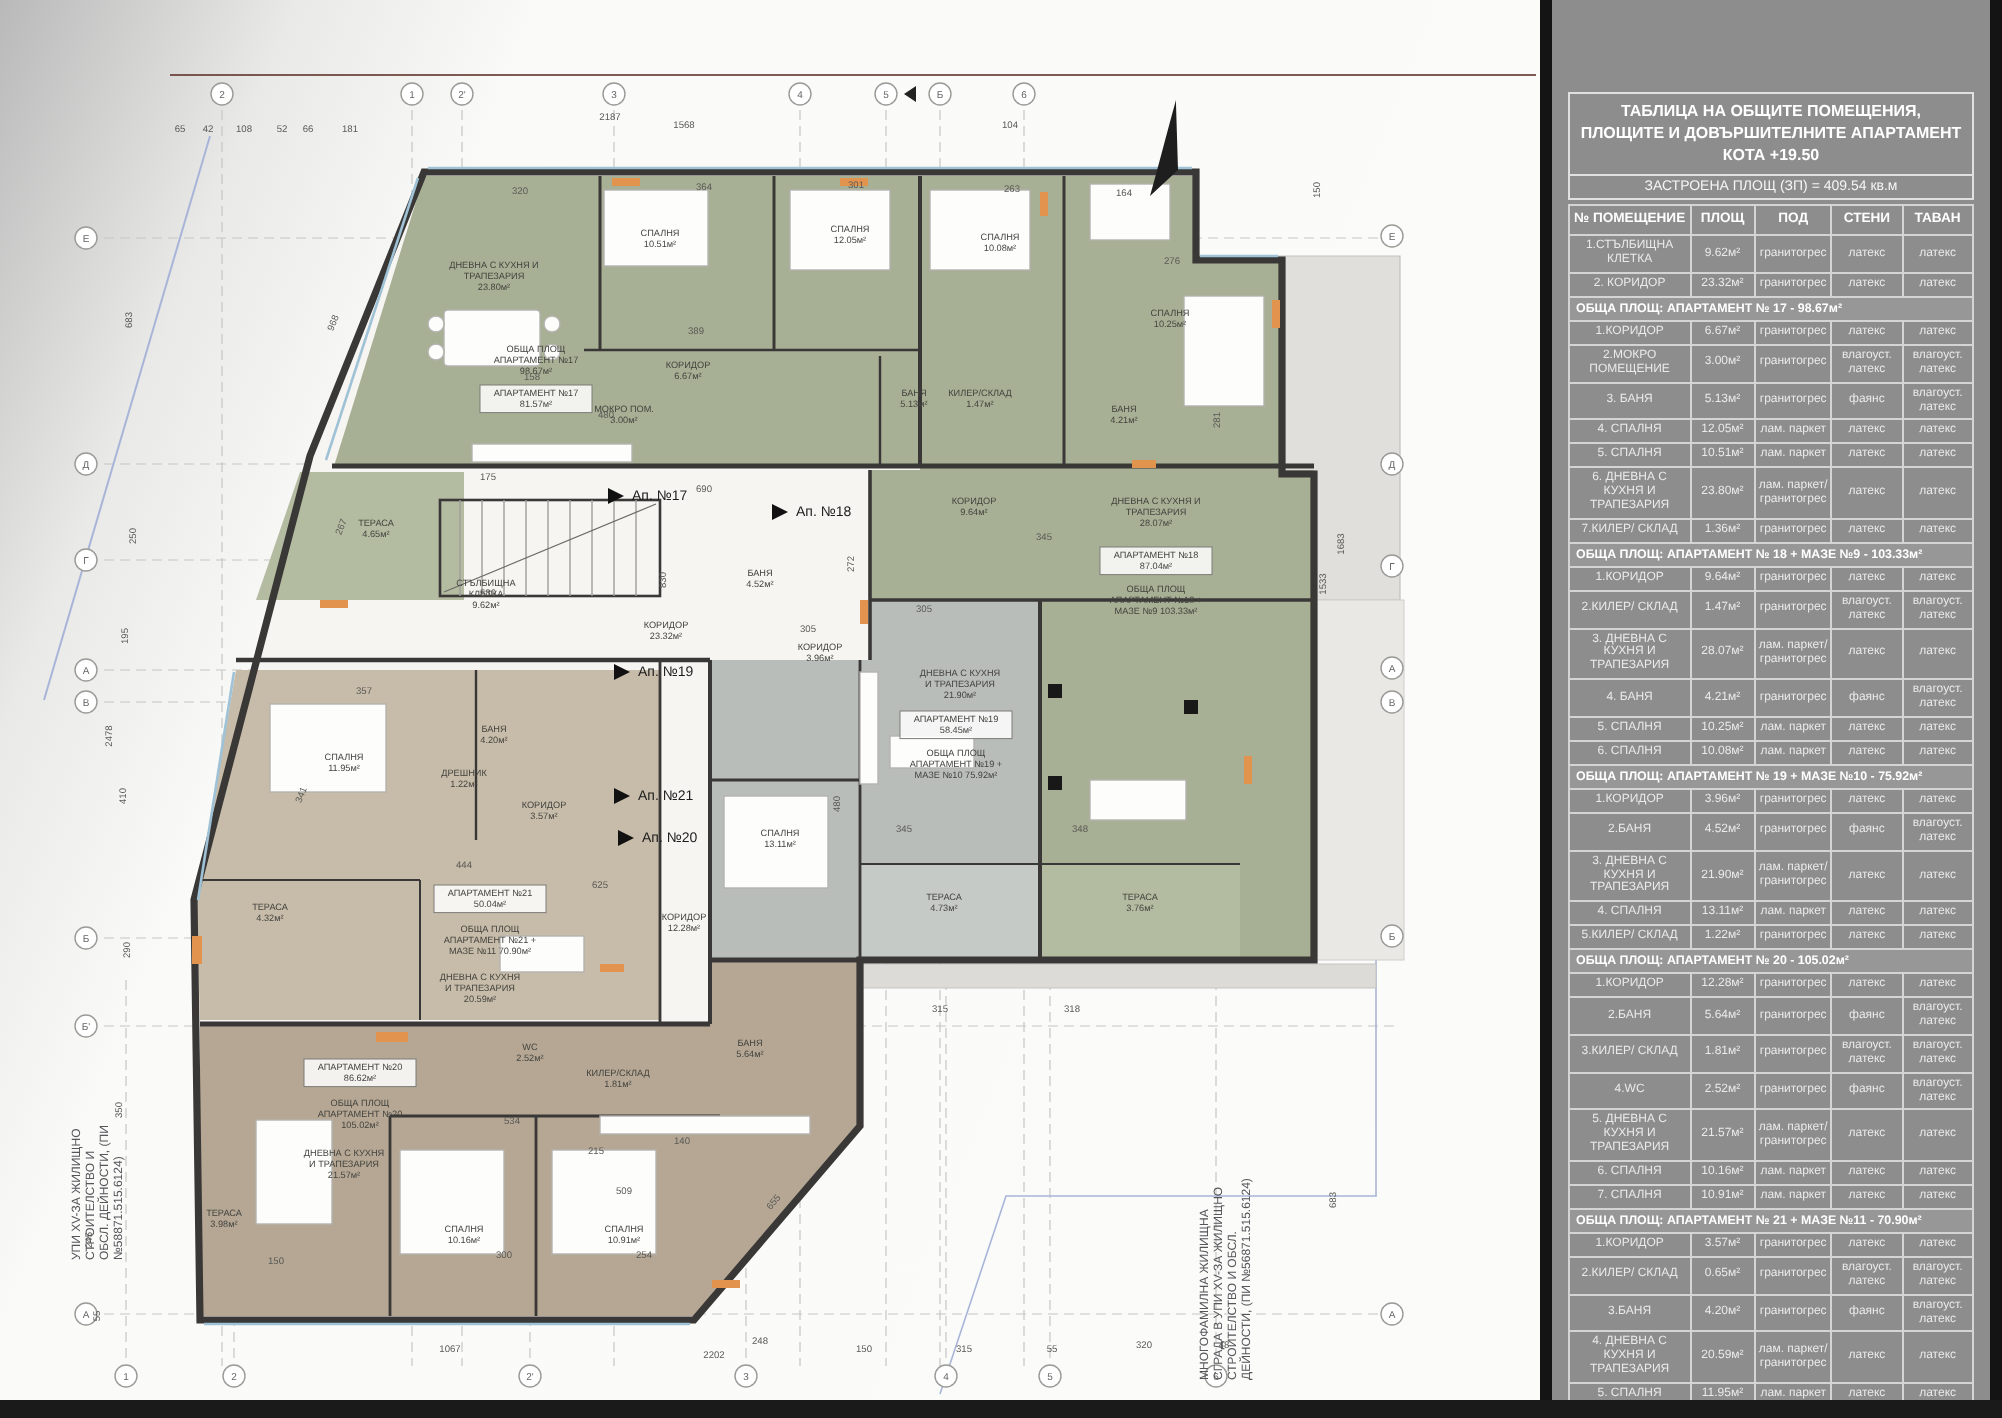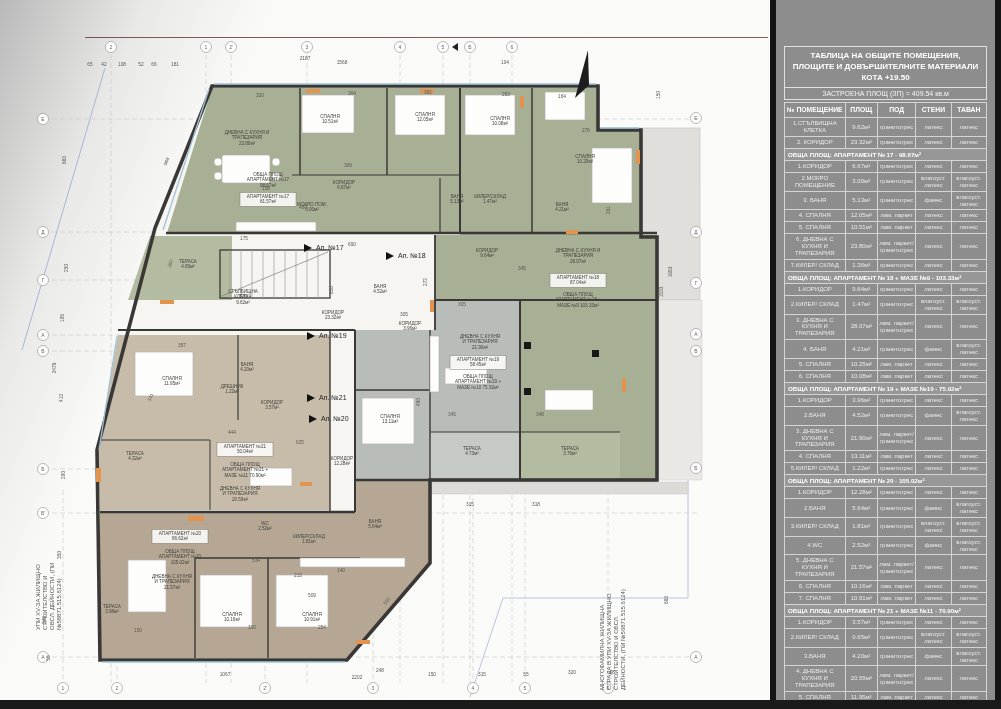--- a/index.html
+++ b/index.html
@@ -389,21 +389,21 @@
       </g>
   </svg>
 </div>
 <div id="top-rule"></div>
 
 <div id="side-panel">
   <div id="panel-gray">
     <div class="tbl-wrap">
       <div class="tbl-title">
         <div>ТАБЛИЦА НА ОБЩИТЕ ПОМЕЩЕНИЯ,</div>
-        <div>ПЛОЩИТЕ И ДОВЪРШИТЕЛНИТЕ МАТЕРИАЛИ</div>
+        <div>ПЛОЩИТЕ И ДОВЪРШИТЕЛНИТЕ АПАРТАМЕНТ</div>
         <div>КОТА +19.50</div>
       </div>
       <div class="tbl-sub">ЗАСТРОЕНА ПЛОЩ (ЗП) = 409.54 кв.м</div>
       <table class="mat">
         <colgroup>
           <col style="width:30%">
             <col style="width:16%">
             <col style="width:19%">
           <col style="width:17.5%">
             <col style="width:17.5%">

